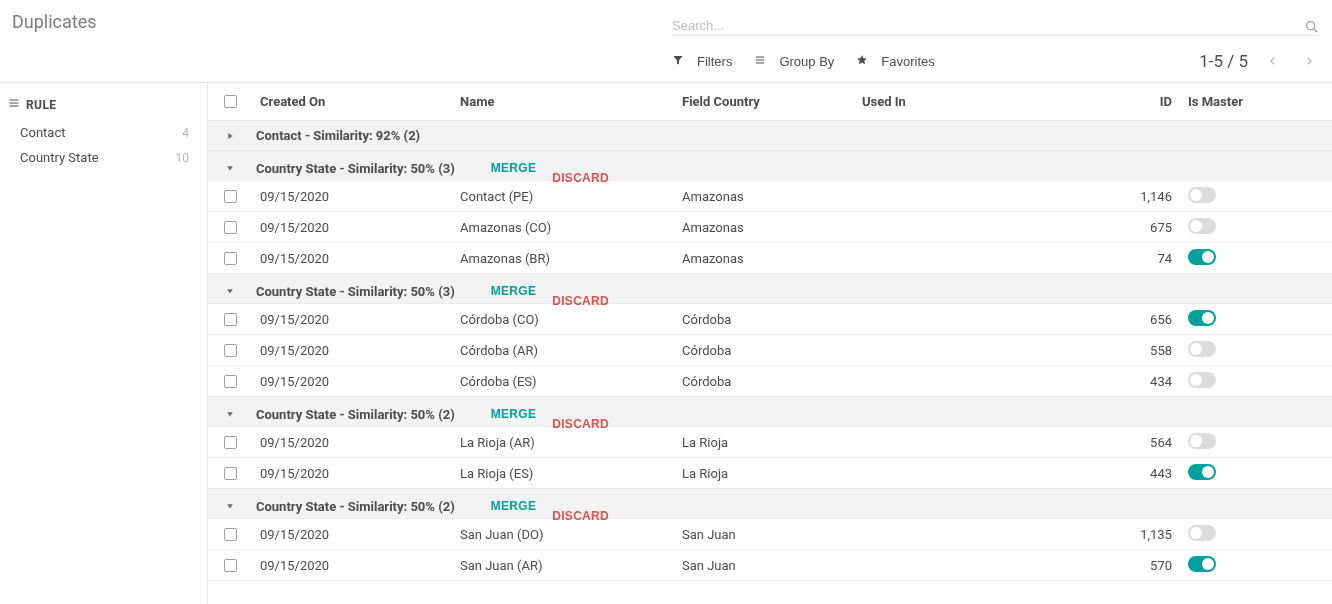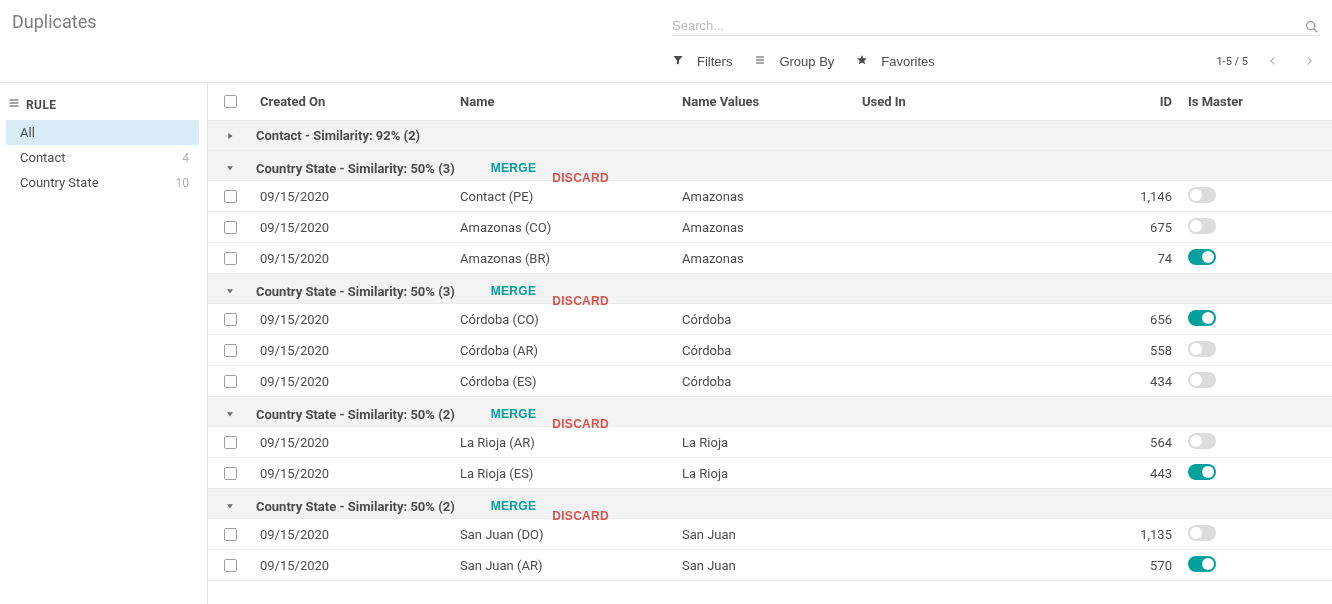--- a/index.html
+++ b/index.html
@@ -94,21 +94,21 @@
     background: none;
     border: none;
     padding: 0;
   }
   .tb-btn svg { width: 12px; height: 12px; }
   .toolbar-right {
     display: flex;
     align-items: center;
     gap: 14px;
   }
-  .pager-text { color: var(--text); font-size: 11px; }
+  .pager-text { color: var(--text); font-size: 17px; }
   .pager-btn {
     width: 22px; height: 22px;
     display: inline-flex; align-items: center; justify-content: center;
     color: #b5b5b5;
     cursor: pointer;
     background: none; border: none; padding: 0;
   }
   .pager-btn svg { width: 10px; height: 14px; }
 
   
@@ -301,44 +301,40 @@
       <span>
         <svg viewBox="0 0 24 24" fill="none" stroke="currentColor" stroke-width="2">
           <line x1="3" y1="6" x2="21" y2="6"></line>
           <line x1="3" y1="12" x2="21" y2="12"></line>
           <line x1="3" y1="18" x2="21" y2="18"></line>
         </svg>
       </span>
       <span>RULE</span>
     </div>
     <div id="sidebar-items">
-        <div class="sb-item active">
-          <span>All</span>
-          <span class="sb-count"></span>
-        </div>
         <div class="sb-item">
           <span>Contact</span>
           <span class="sb-count">4</span>
         </div>
         <div class="sb-item">
           <span>Country State</span>
           <span class="sb-count">10</span>
         </div>
       </div>
   </aside>
 
   <main class="main">
     <div class="table">
       <div class="thead">
         <div class="th th-check">
           <span class="chk"></span>
         </div>
         <div class="th">Created On</div>
         <div class="th">Name</div>
-        <div class="th">Name Values</div>
+        <div class="th">Field Country</div>
         <div class="th">Used In</div>
         <div class="th th-id">ID</div>
         <div class="th th-master">Is Master</div>
       </div>
       <div id="tbody">
           <div class="group-row">
             <div style="display: flex; justify-content: center;">
               <span class="caret">
                 <svg viewBox="0 0 24 24" fill="currentColor">
                   <path d="M8 5l10 7-10 7V5z"></path>

